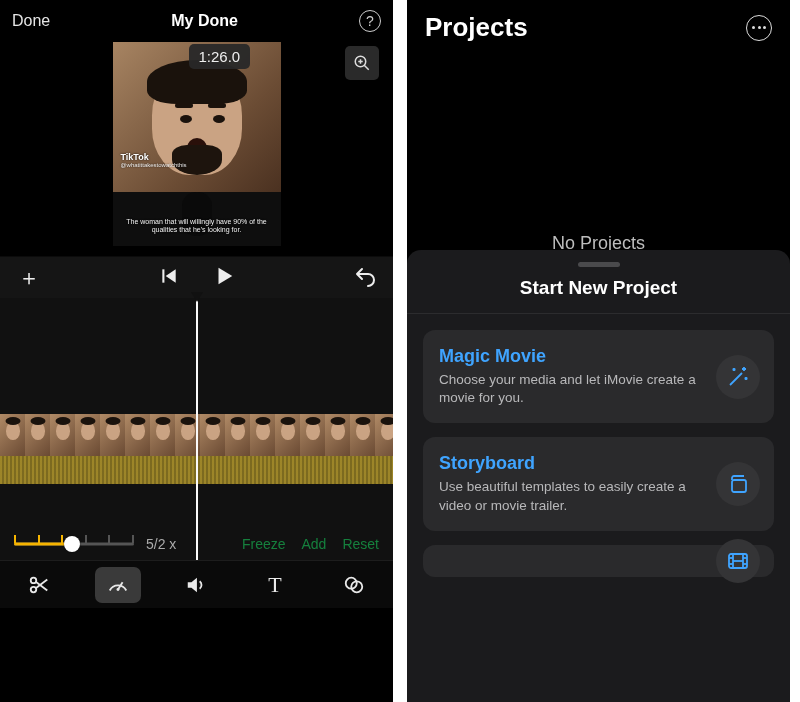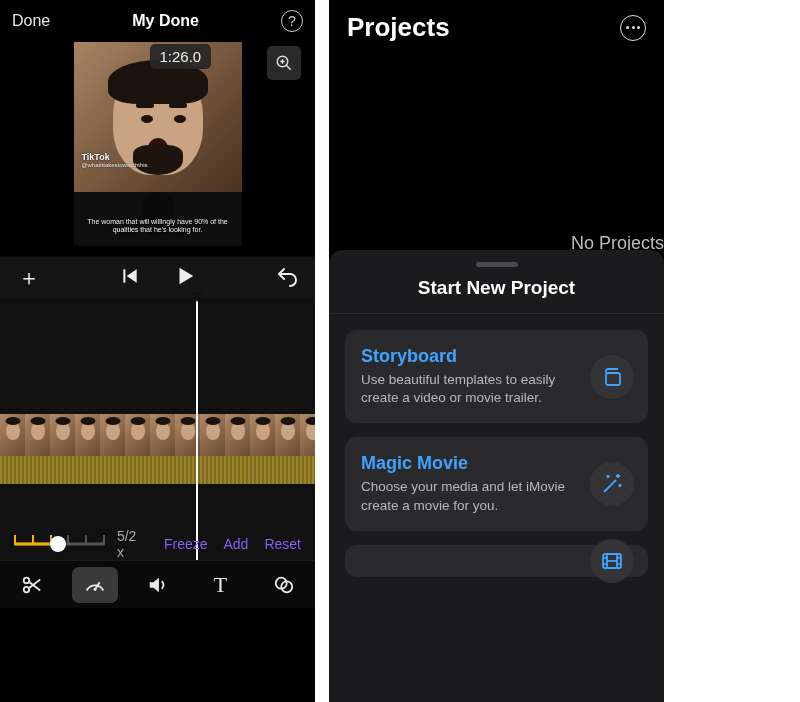--- a/index.html
+++ b/index.html
@@ -1,20 +1,20 @@
 <!DOCTYPE html>
 <html><head>
 <meta charset="utf-8">
 <style>
   * { box-sizing: border-box; margin: 0; padding: 0; }
   html, body { width: 800px; height: 702px; background: #fff; font-family: -apple-system, "Helvetica Neue", Arial, sans-serif; overflow: hidden; }
   .row { display: flex; gap: 14px; padding: 0; }
   .phone { height: 702px; background: #000; color: #fff; position: relative; overflow: hidden; }
-  .phone.left  { width: 315px; }
-  .phone.right { width: 335px; }
+  .phone.left  { width: 393px; }
+  .phone.right { width: 383px; }
 
   
   .ed-header { display: flex; justify-content: space-between; align-items: center; padding: 10px 12px 0 12px; font-size: 16px; }
   .ed-header .done { color: #e5e5e5; cursor: pointer; }
   .ed-header .title { color: #fff; font-weight: 600; }
   .ed-header .help { width: 22px; height: 22px; border: 1.6px solid #ccc; border-radius: 50%; display:flex; align-items:center; justify-content:center; font-size:14px; color:#ccc; cursor:pointer;}
   .preview-wrap { position: relative; height: 224px; display:flex; justify-content:center; }
   .preview { margin-top: 10px; width: 168px; height: 204px; background: linear-gradient(135deg,#a78462 0%, #6b4c34 55%, #3b2417 100%); position: relative; overflow:hidden; }
   .face { position:absolute; left:50%; top:38%; transform:translate(-50%,-50%); width:90px; height:110px; background:#caa383; border-radius:46% 46% 42% 42%; }
   .hair { position:absolute; left:50%; top:18px; transform:translateX(-50%); width:100px; height:44px; background:#1a120c; border-radius:50% 50% 30% 30%; }
@@ -52,35 +52,35 @@
 
   .speed-row{position:absolute; bottom:50px; left:0; right:0; height:28px; display:flex; align-items:center; padding:0 14px; gap:12px; color:#ddd; font-size:14px;}
   .slider{position:relative; width:120px; height:14px;}
   .slider .rail{position:absolute; top:50%; left:0; right:0; height:3px; background:#555; border-radius:3px; transform:translateY(-50%);}
   .slider .fill{position:absolute; top:50%; left:0; width:48%; height:3px; background:#f6b400; border-radius:3px; transform:translateY(-50%);}
   .slider .ticks{position:absolute; top:-2px; left:0; right:0; display:flex; justify-content:space-between;}
   .slider .ticks span{width:2px;height:8px;background:#f6b400;}
   .slider .ticks span.dim{background:#555;}
   .slider .knob{position:absolute; top:50%; left:48%; width:16px; height:16px; background:#fff; border-radius:50%; transform:translate(-50%,-50%); box-shadow:0 0 2px rgba(0,0,0,.6);}
   .speed-lbl{color:#aaa;}
-  .sp-btn{color:#8b5cf6; cursor:pointer;}
+  .sp-btn{color:#15803d; cursor:pointer;}
   .sp-btn + .sp-btn{margin-left:4px;}
 
   .toolbar{position:absolute; bottom:0; left:0; right:0; height:48px; background:#0a0a0a; display:flex; justify-content:space-around; align-items:center; border-top:1px solid #1d1d1d;}
   .tb-btn{width:46px;height:36px;display:flex;align-items:center;justify-content:center;border-radius:7px;cursor:pointer;}
   .tb-btn.active{background:#3a3a3a;}
   .tb-btn svg{width:22px;height:22px;fill:#e8e8e8;}
   .tb-btn .txt{font-family:Georgia,serif;font-size:22px;color:#e8e8e8;}
 
   
   .pr-header{display:flex; justify-content:space-between; align-items:center; padding:12px 18px 0 18px;}
   .pr-header .ptitle{font-size:26px; font-weight:700;}
   .pr-header .more{width:26px;height:26px;border:1.6px solid #ddd;border-radius:50%;display:flex;align-items:center;justify-content:center;cursor:pointer;}
   .pr-header .more span{width:3px;height:3px;background:#ddd;border-radius:50%;margin:0 1.4px;}
-  .no-projects{color:#bdbdbd; font-size:18px; text-align:right; margin-top:190px;}
+  .no-projects{color:#bdbdbd; font-size:18px; text-align:center; margin-top:190px;}
 
   .sheet{position:absolute; left:0; right:0; bottom:0; top:250px; background:#1b1b1d; border-radius:14px 14px 0 0; padding:12px 0 18px; }
   .grabber{width:42px;height:5px;background:#4a4a4c;border-radius:3px;margin:0 auto 10px;}
   .sheet-title{color:#fff; font-size:19px; font-weight:600; text-align:center; padding-bottom:14px;}
   .sheet-div{height:1px;background:#2c2c2e;margin:0 0 16px;}
   .cards{display:flex;flex-direction:column;gap:14px;padding:0 16px;}
   .card{background:#2a2a2c;border-radius:12px;padding:16px 70px 16px 16px;position:relative;cursor:pointer;}
   .card .ct{color:#3fa4ff;font-size:18px;font-weight:600;margin-bottom:4px;}
   .card .cd{color:#b8b8ba;font-size:13.5px;line-height:1.35;}
   .card .ci{position:absolute;right:14px;top:50%;transform:translateY(-50%);width:44px;height:44px;background:#343436;border-radius:50%;display:flex;align-items:center;justify-content:center;}
@@ -239,36 +239,36 @@
       </div>
     </div>
     <div class="no-projects">No Projects</div>
 
     <div class="sheet">
       <div class="grabber"></div>
       <div class="sheet-title">Start New Project</div>
       <div class="sheet-div"></div>
       <div class="cards">
         <div class="card">
+          <div class="ct">Magic Movie</div>
+          <div class="cd">Choose your media and let iMovie create a movie for you.</div>
+          <div class="ci">
+            <svg viewBox="0 0 24 24">
+                <path d="M4 20 L16 8"></path>
+                <path d="M18 2v4M16 4h4M8 3v3M6.5 4.5h3M20 12v3M18.5 13.5h3"></path>
+              </svg>
+          </div>
+        </div>
+        <div class="card">
           <div class="ct">Storyboard</div>
           <div class="cd">Use beautiful templates to easily create a video or movie trailer.</div>
           <div class="ci">
             <svg viewBox="0 0 24 24">
                 <rect x="6" y="8" width="14" height="12" rx="2"></rect>
                 <path d="M6 8V6a2 2 0 0 1 2-2h10"></path>
-              </svg>
-          </div>
-        </div>
-        <div class="card">
-          <div class="ct">Magic Movie</div>
-          <div class="cd">Choose your media and let iMovie create a movie for you.</div>
-          <div class="ci">
-            <svg viewBox="0 0 24 24">
-                <path d="M4 20 L16 8"></path>
-                <path d="M18 2v4M16 4h4M8 3v3M6.5 4.5h3M20 12v3M18.5 13.5h3"></path>
               </svg>
           </div>
         </div>
         <div class="card">
           <div class="ci">
             <svg viewBox="0 0 24 24">
                 <rect x="3" y="5" width="18" height="14" rx="2"></rect>
                 <line x1="7" y1="5" x2="7" y2="19"></line>
                 <line x1="17" y1="5" x2="17" y2="19"></line>
                 <line x1="3" y1="9" x2="7" y2="9"></line>

